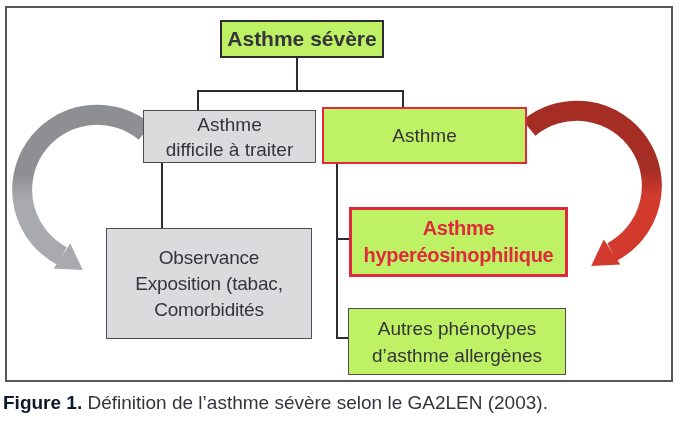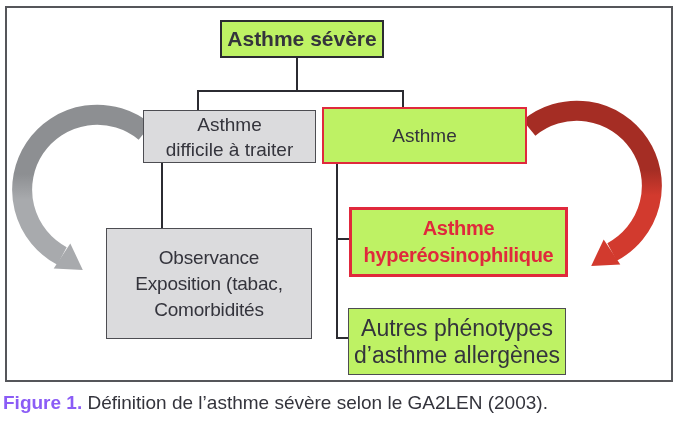--- a/index.html
+++ b/index.html
@@ -20,24 +20,24 @@
     font-weight:bold;font-size:21px;}
   .n-difficile{left:143px;top:110px;width:173px;height:53px;background:var(--gray-fill,#dbdbdd);
     border:1.5px solid var(--box-border,#4d4d52);font-size:19px;line-height:25px;}
   .n-refractaire{left:322px;top:107px;width:205px;height:57px;border:2px solid var(--red,#e0293c);
     font-size:19px;line-height:26px;}
   .n-observance{left:106px;top:228px;width:206px;height:111px;background:var(--gray-fill,#dbdbdd);
     border:1.5px solid var(--box-border,#4d4d52);font-size:19px;line-height:26px;letter-spacing:-0.2px;}
   .n-hyper{left:349px;top:207px;width:219px;height:70px;border:3px solid var(--red,#e0293c);
     color:var(--red,#e0293c);font-weight:bold;font-size:20px;line-height:27px;letter-spacing:-0.3px;}
   .n-autres{left:348px;top:308px;width:218px;height:67px;border:1.5px solid var(--box-border,#3c3c41);
-    font-size:23px;line-height:27px;}
+    font-size:19px;line-height:27px;}
   .ln{position:absolute;background:var(--line,#2b2b31);}
   .caption{position:absolute;left:3px;top:392px;width:679px;font-size:19px;color:var(--text,#34343c);}
-  .caption .cap-label{font-weight:bold;color:#8b5cf6;}
+  .caption .cap-label{font-weight:bold;color:#0f172a;}
   .arrow-svg{position:absolute;}
   .stop-gray-dark{stop-color:var(--arrow-gray-dark,#8d8f92);}
   .stop-gray-light{stop-color:var(--arrow-gray-light,#a8aaad);}
   .stop-red-dark{stop-color:var(--arrow-red-dark,#a52d24);}
   .stop-red-light{stop-color:var(--arrow-red-light,#d23a2e);}
 </style>
 </head>
 <body>
 
 <div class="stage">

